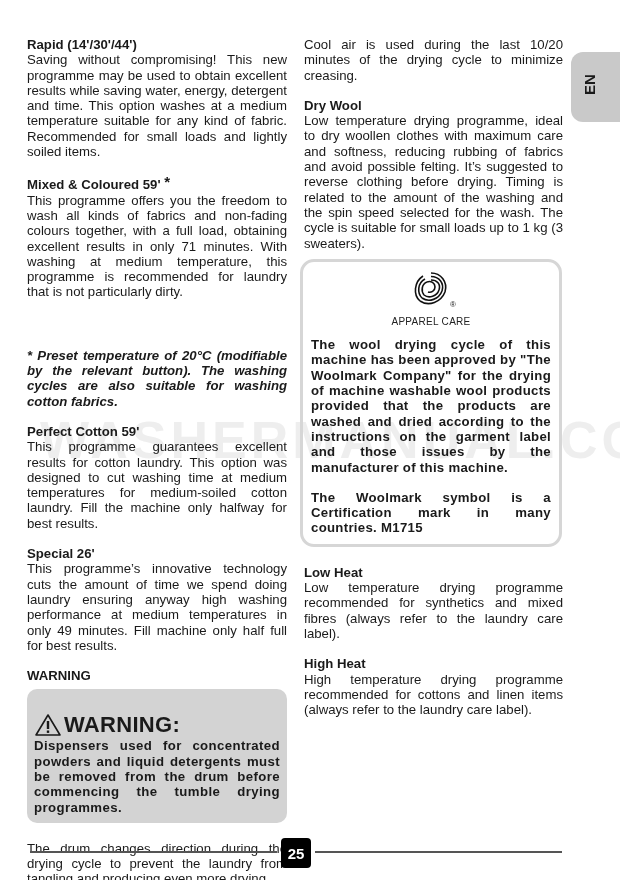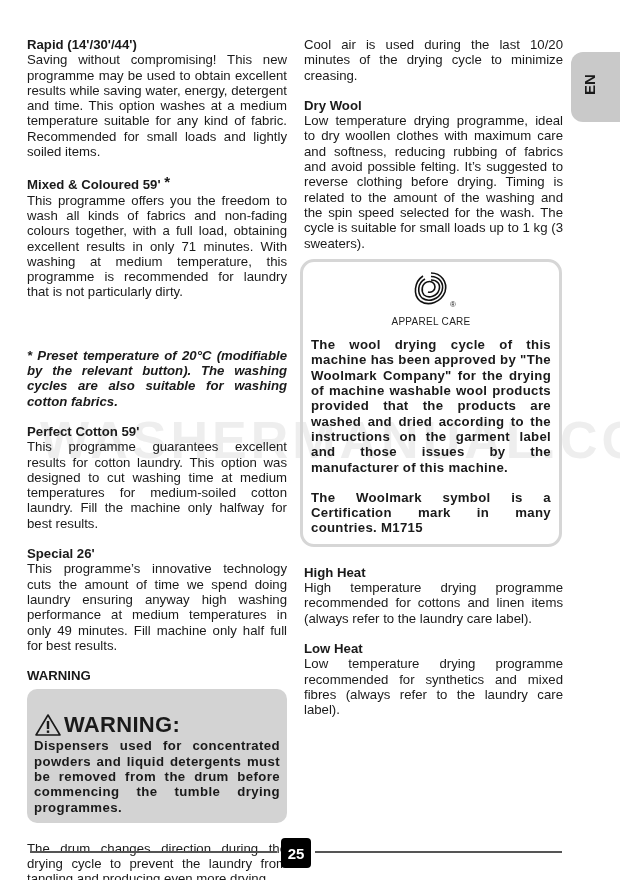--- a/index.html
+++ b/index.html
@@ -119,25 +119,25 @@
         </svg>
         <span style="position:absolute;right:0;bottom:0;font-size:8px;">®</span>
       </div>
       <span class="apparel">APPAREL CARE</span>
     </div>
     <div class="wool-text">The wool drying cycle of this machine has been approved by "The Woolmark Company" for the drying of machine washable wool products provided that the products are washed and dried according to the instructions on the garment label and those issues by the manufacturer of this machine.</div>
     <div class="wool-text">The Woolmark symbol is a Certification mark in many countries. M1715</div>
   </div>
 
   <div class="section">
-    <span class="heading">High Heat</span>
-    <span class="para">High temperature drying programme recommended for cottons and linen items (always refer to the laundry care label).</span>
+    <span class="heading">Low Heat</span>
+    <span class="para">Low temperature drying programme recommended for synthetics and mixed fibres (always refer to the laundry care label).</span>
   </div>
 
   <div class="section">
-    <span class="heading">Low Heat</span>
-    <span class="para">Low temperature drying programme recommended for synthetics and mixed fibres (always refer to the laundry care label).</span>
+    <span class="heading">High Heat</span>
+    <span class="para">High temperature drying programme recommended for cottons and linen items (always refer to the laundry care label).</span>
   </div>
 </div>
 
 <div class="footer-line left"></div>
 <div class="page-num">25</div>
 <div class="footer-line right"></div>
 
 </body></html>

